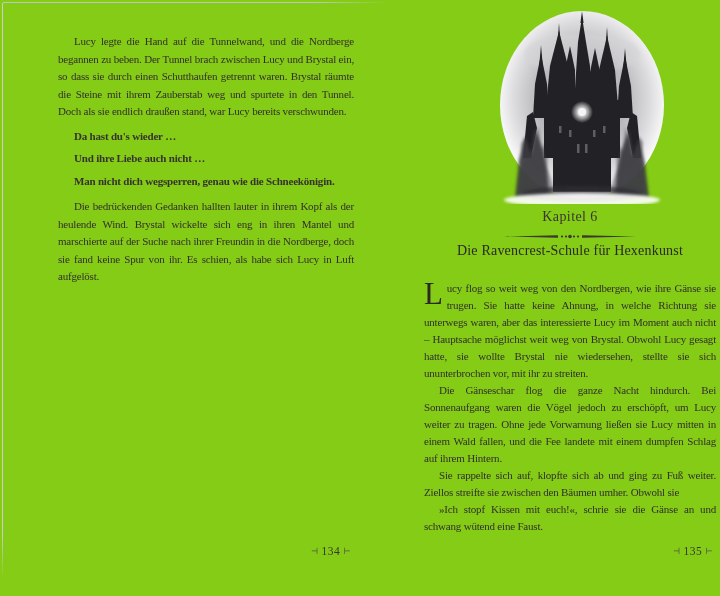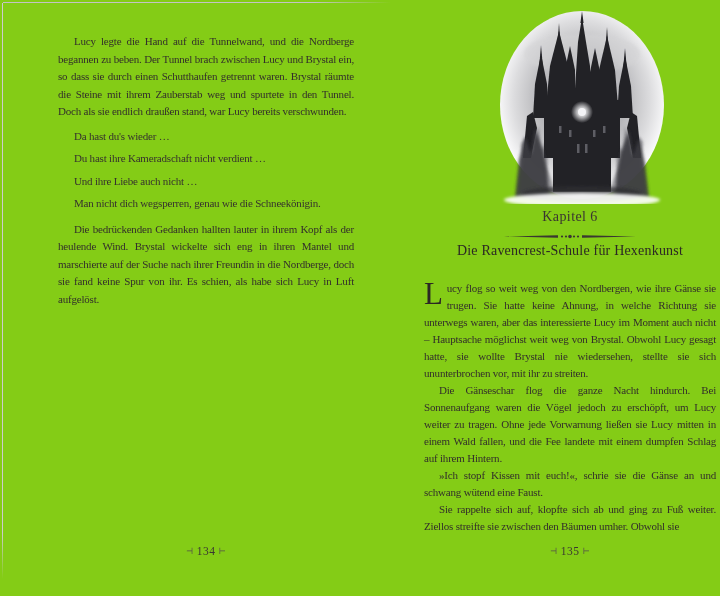--- a/index.html
+++ b/index.html
@@ -13,21 +13,21 @@
     background:linear-gradient(to right,#c3c3c5 80%,rgba(255,255,255,0)); }
   .edge-left { position:absolute; left:2px; top:3px; width:1px; height:576px;
     background:linear-gradient(to bottom,#cccccd 92%,rgba(255,255,255,0)); }
 
   
   .page-left { position:absolute; left:58px; top:33px; width:296px; }
   .page-left p {
     margin:0; font-size:11px; line-height:17.5px; letter-spacing:-0.2px;
     text-align:justify; text-indent:16px;
   }
-  .page-left p.thought { font-weight:normal; margin-top:5px; color:#36322e; }
+  .page-left p.thought { font-weight:bold; margin-top:5px; color:#36322e; }
   .page-left p.first-thought { margin-top:7px; }
   .page-left p.outro { margin-top:8px; }
 
   
   .page-right { position:absolute; left:424px; top:8px; width:292px; }
   .illu-wrap { position:relative; left:12px; width:170px; height:196px; margin:0 auto; }
   .chapter-label { text-align:center; font-size:14px; letter-spacing:0.4px;
     margin-top:5px; color:#3a3531; }
   .divider-wrap { text-align:center; margin-top:2px; height:10px; }
   .chapter-title { text-align:center; font-size:14px; letter-spacing:0.2px;
@@ -37,39 +37,38 @@
     margin:0; font-size:11px; line-height:17px; letter-spacing:-0.2px;
     text-align:justify; text-indent:15px;
   }
   .body-right p.opening { text-indent:0; }
   .dropcap {
     float:left; font-size:31px; line-height:26px; padding:1px 4px 0 0;
     color:#2c2824;
   }
 
   
-  .pageno { position:absolute; top:545px; text-align:center; font-size:11.5px;
+  .pageno { position:absolute; top:545px; text-align:right; font-size:11.5px;
     color:#3a3632; letter-spacing:0.5px; }
   .pageno.left { left:58px; width:296px; }
   .pageno.right { left:424px; width:292px; }
   .pageno .orn { font-size:8.5px; color:#55504b; position:relative; top:-1px;
     padding:0 3px; }
 </style>
 </head>
 <body>
 
 <div class="screen">
 
   <div class="edge-top"></div>
   <div class="edge-left"></div>
 
   <div class="page-left">
     <p>Lucy legte die Hand auf die Tunnelwand, und die Nordberge begannen zu beben. Der Tunnel brach zwischen Lucy und Brystal ein, so dass sie durch einen Schutthaufen getrennt waren. Brystal räumte die Steine mit ihrem Zauberstab weg und spurtete in den Tunnel. Doch als sie endlich draußen stand, war Lucy bereits verschwunden.</p>
     <p class="thought first-thought">Da hast du's wieder …</p>
-    <p class="thought">Du hast ihre Kameradschaft nicht verdient …</p>
     <p class="thought">Und ihre Liebe auch nicht …</p>
     <p class="thought">Man nicht dich wegsperren, genau wie die Schneekönigin.</p>
     <p class="outro">Die bedrückenden Gedanken hallten lauter in ihrem Kopf als der heulende Wind. Brystal wickelte sich eng in ihren Mantel und marschierte auf der Suche nach ihrer Freundin in die Nordberge, doch sie fand keine Spur von ihr. Es schien, als habe sich Lucy in Luft aufgelöst.</p>
   </div>
 
   <div class="page-right">
 
     <div class="illu-wrap">
       <svg width="170" height="196" viewBox="0 0 170 196">
         <defs>
@@ -150,22 +149,22 @@
         <circle cx="70" cy="4.5" r="1.1" fill="#3a3632"></circle>
         <circle cx="74" cy="4.5" r="1.1" fill="#3a3632"></circle>
       </svg>
     </div>
 
     <div class="chapter-title">Die Ravencrest-Schule für Hexenkunst</div>
 
     <div class="body-right">
       <p class="opening"><span class="dropcap">L</span><span>ucy flog so weit weg von den Nordbergen, wie ihre Gänse sie trugen. Sie hatte keine Ahnung, in welche Richtung sie unterwegs waren, aber das interessierte Lucy im Moment auch nicht – Hauptsache möglichst weit weg von Brystal. Obwohl Lucy gesagt hatte, sie wollte Brystal nie wiedersehen, stellte sie sich ununterbrochen vor, mit ihr zu streiten.</span></p>
       <p>Die Gänseschar flog die ganze Nacht hindurch. Bei Sonnenaufgang waren die Vögel jedoch zu erschöpft, um Lucy weiter zu tragen. Ohne jede Vorwarnung ließen sie Lucy mitten in einem Wald fallen, und die Fee landete mit einem dumpfen Schlag auf ihrem Hintern.</p>
+      <p>Sie rappelte sich auf, klopfte sich ab und ging zu Fuß weiter. Ziellos streifte sie zwischen den Bäumen umher. Obwohl sie</p>
       <p>»Ich stopf Kissen mit euch!«, schrie sie die Gänse an und schwang wütend eine Faust.</p>
-      <p>Sie rappelte sich auf, klopfte sich ab und ging zu Fuß weiter. Ziellos streifte sie zwischen den Bäumen umher. Obwohl sie</p>
     </div>
   </div>
 
   <div class="pageno left"><span class="orn">⊣</span><span>134</span><span class="orn">⊢</span></div>
 
   <div class="pageno right"><span class="orn">⊣</span><span>135</span><span class="orn">⊢</span></div>
 
 </div>
 
 </body></html>

